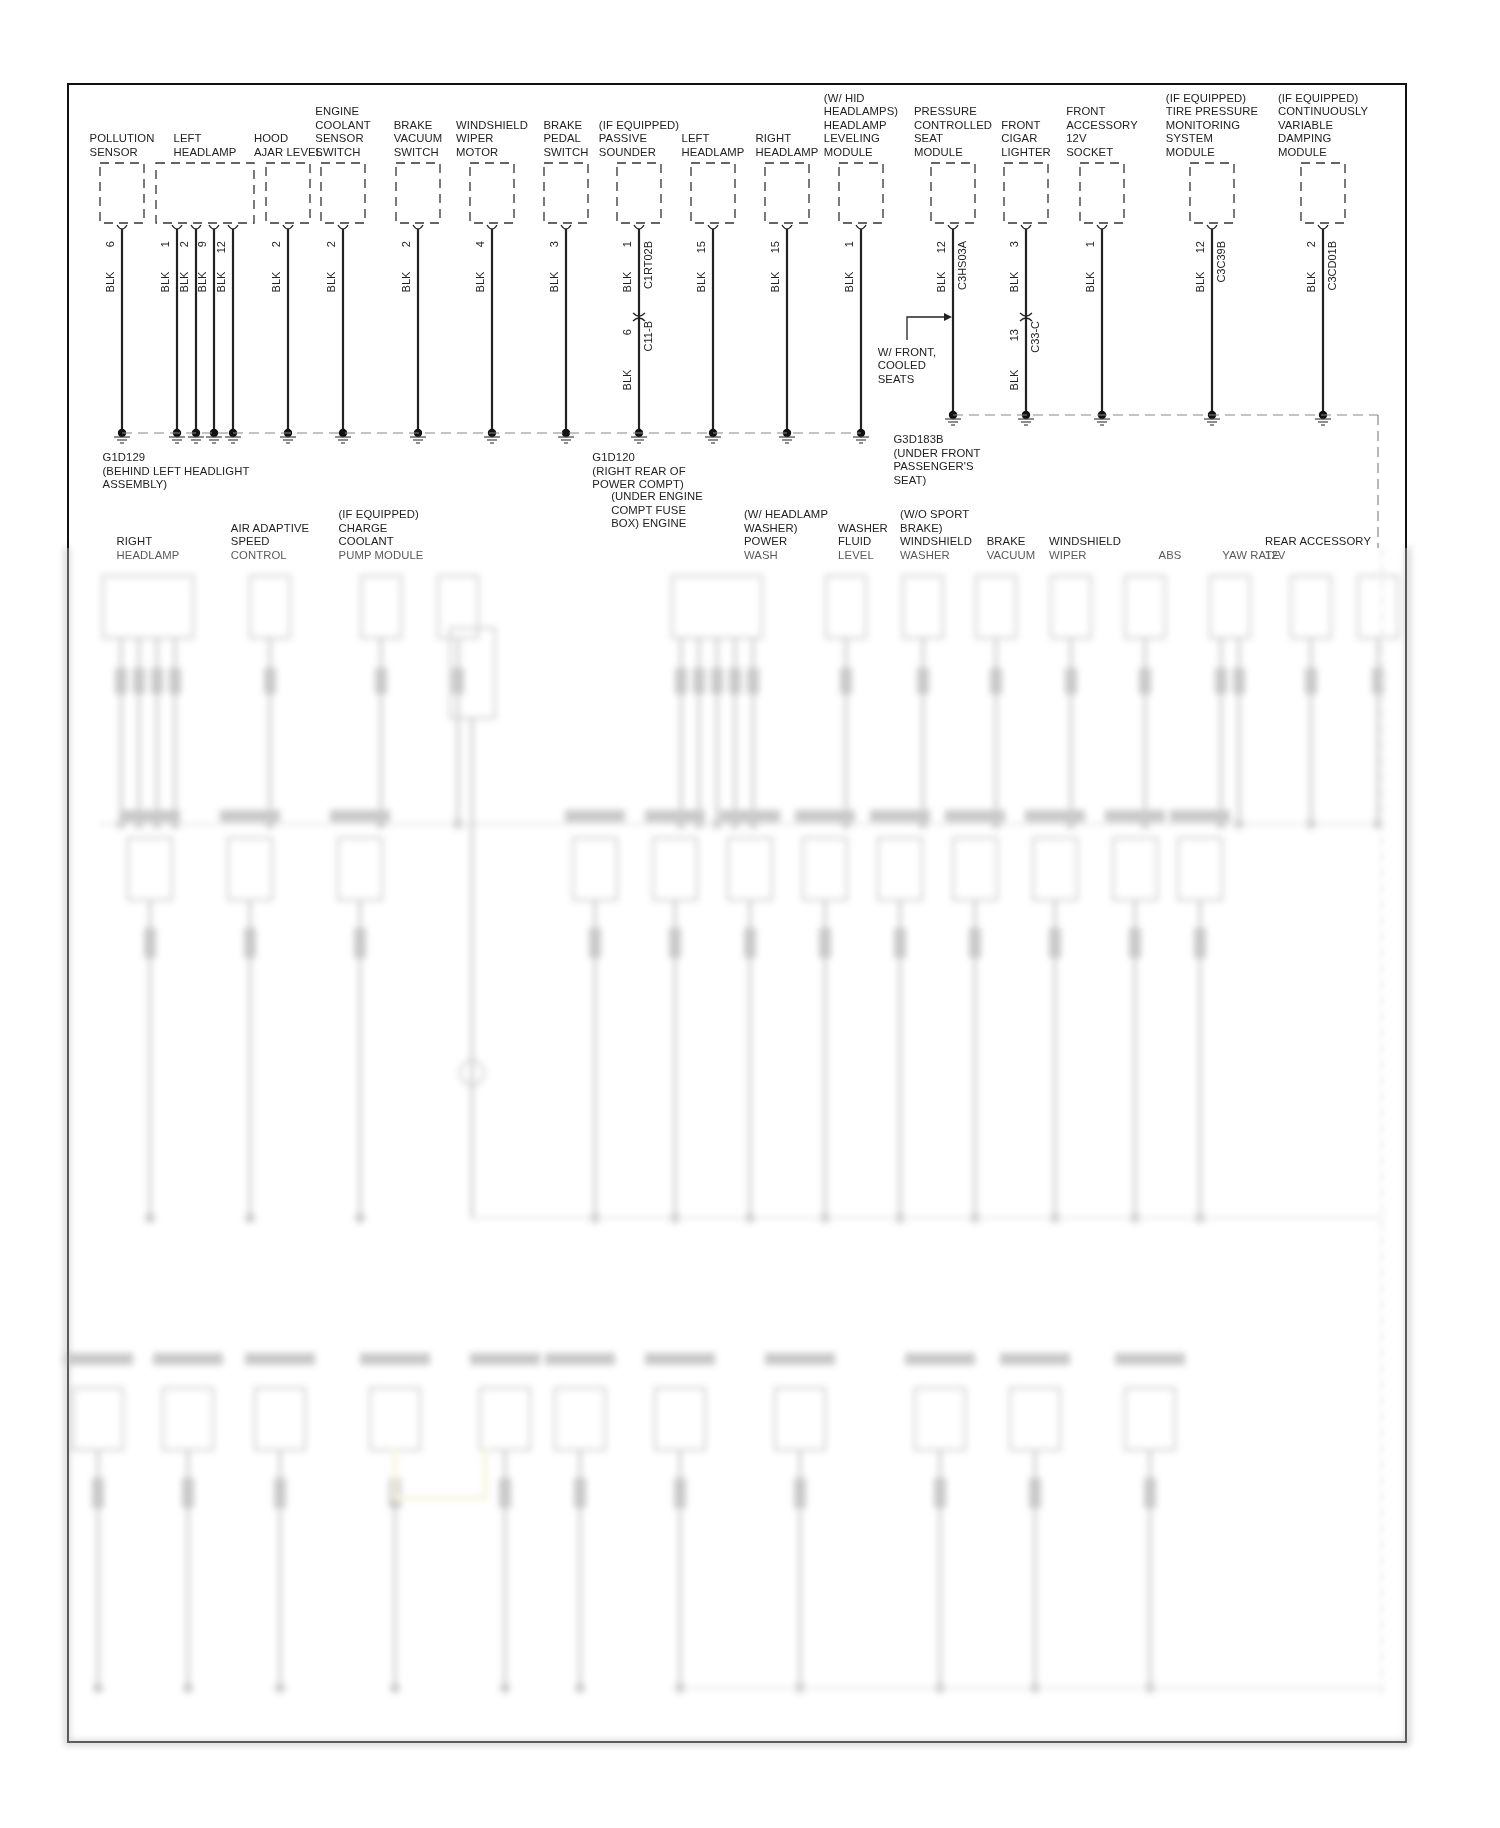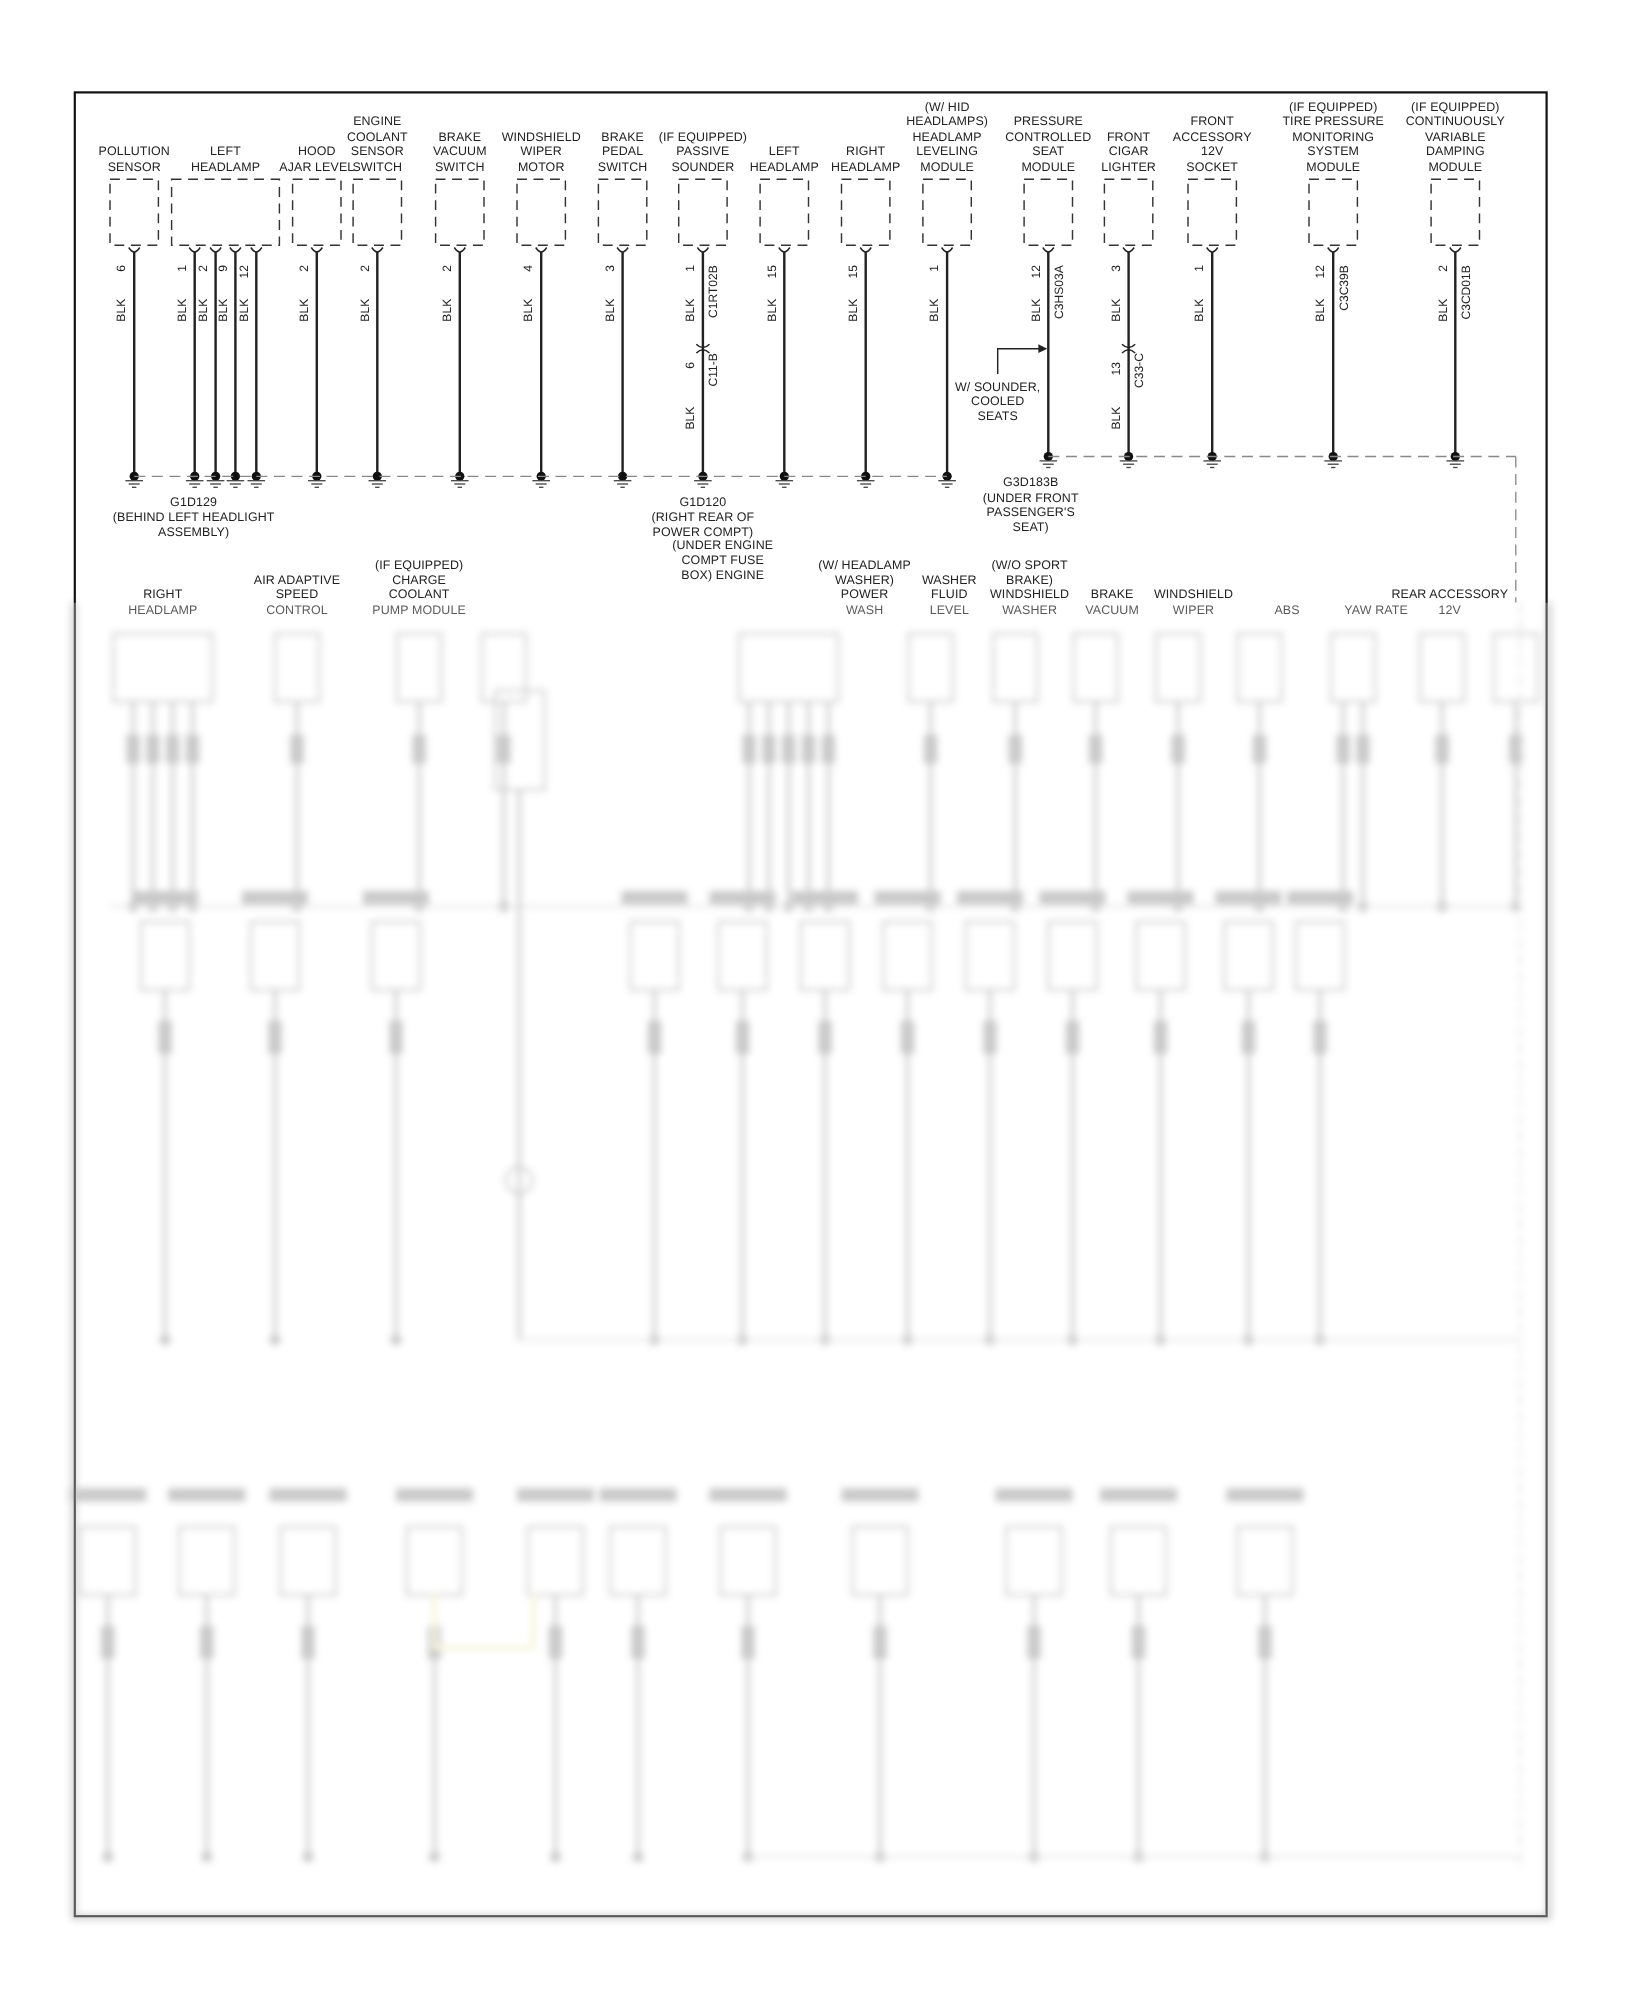--- a/index.html
+++ b/index.html
@@ -1,19 +1,19 @@
 <!DOCTYPE html>
 <html><head>
 <meta charset="utf-8">
 <style>
   html,body{margin:0;padding:0;background:#ffffff;}
   body{width:1500px;height:1828px;position:relative;overflow:hidden;font-family:"Liberation Sans",sans-serif;color:#1a1a1a;}
   #diagram{position:absolute;left:0;top:0;width:1500px;height:1828px;}
   .frame{position:absolute;left:67px;top:83px;width:1340px;height:1660px;border:2px solid #111;box-sizing:border-box;}
-  .lbl{position:absolute;text-align:center;font-size:11.3px;line-height:13.5px;white-space:pre;transform:translateX(-50%);color:#222;letter-spacing:0.1px;}
+  .lbl{position:absolute;text-align:left;font-size:11.3px;line-height:13.5px;white-space:pre;transform:translateX(-50%);color:#222;letter-spacing:0.1px;}
   .blur-zone{position:absolute;left:60px;top:548px;width:1362px;height:1220px;filter:blur(3.2px);opacity:0.42;}
   .blur-mask{position:absolute;left:60px;top:548px;width:1362px;height:1220px;background:rgba(255,255,255,0.25);}
   svg text{font-family:"Liberation Sans",sans-serif;}
 </style>
 </head>
 <body>
 
 <div id="diagram">
   <div class="frame"></div>
 
@@ -306,21 +306,21 @@
       <div class="lbl" style="left: 176px; top: 451px;">G1D129
 (BEHIND LEFT HEADLIGHT
 ASSEMBLY)</div>
       <div class="lbl" style="left: 639px; top: 451px;">G1D120
 (RIGHT REAR OF
 POWER COMPT)</div>
       <div class="lbl" style="left: 921px; top: 433px; margin-left: 16px;">G3D183B
 (UNDER FRONT
 PASSENGER'S
 SEAT)</div>
-      <div class="lbl" style="left: 907px; top: 345.5px;">W/ SOUNDER,
+      <div class="lbl" style="left: 907px; top: 345.5px;">W/ FRONT,
 COOLED
 SEATS</div>
       <div class="lbl" style="left: 148px; top: 535px;">RIGHT
 HEADLAMP</div>
       <div class="lbl" style="left: 270px; top: 521.5px;">AIR ADAPTIVE
 SPEED
 CONTROL</div>
       <div class="lbl" style="left: 381px; top: 508px;">(IF EQUIPPED)
 CHARGE
 COOLANT

